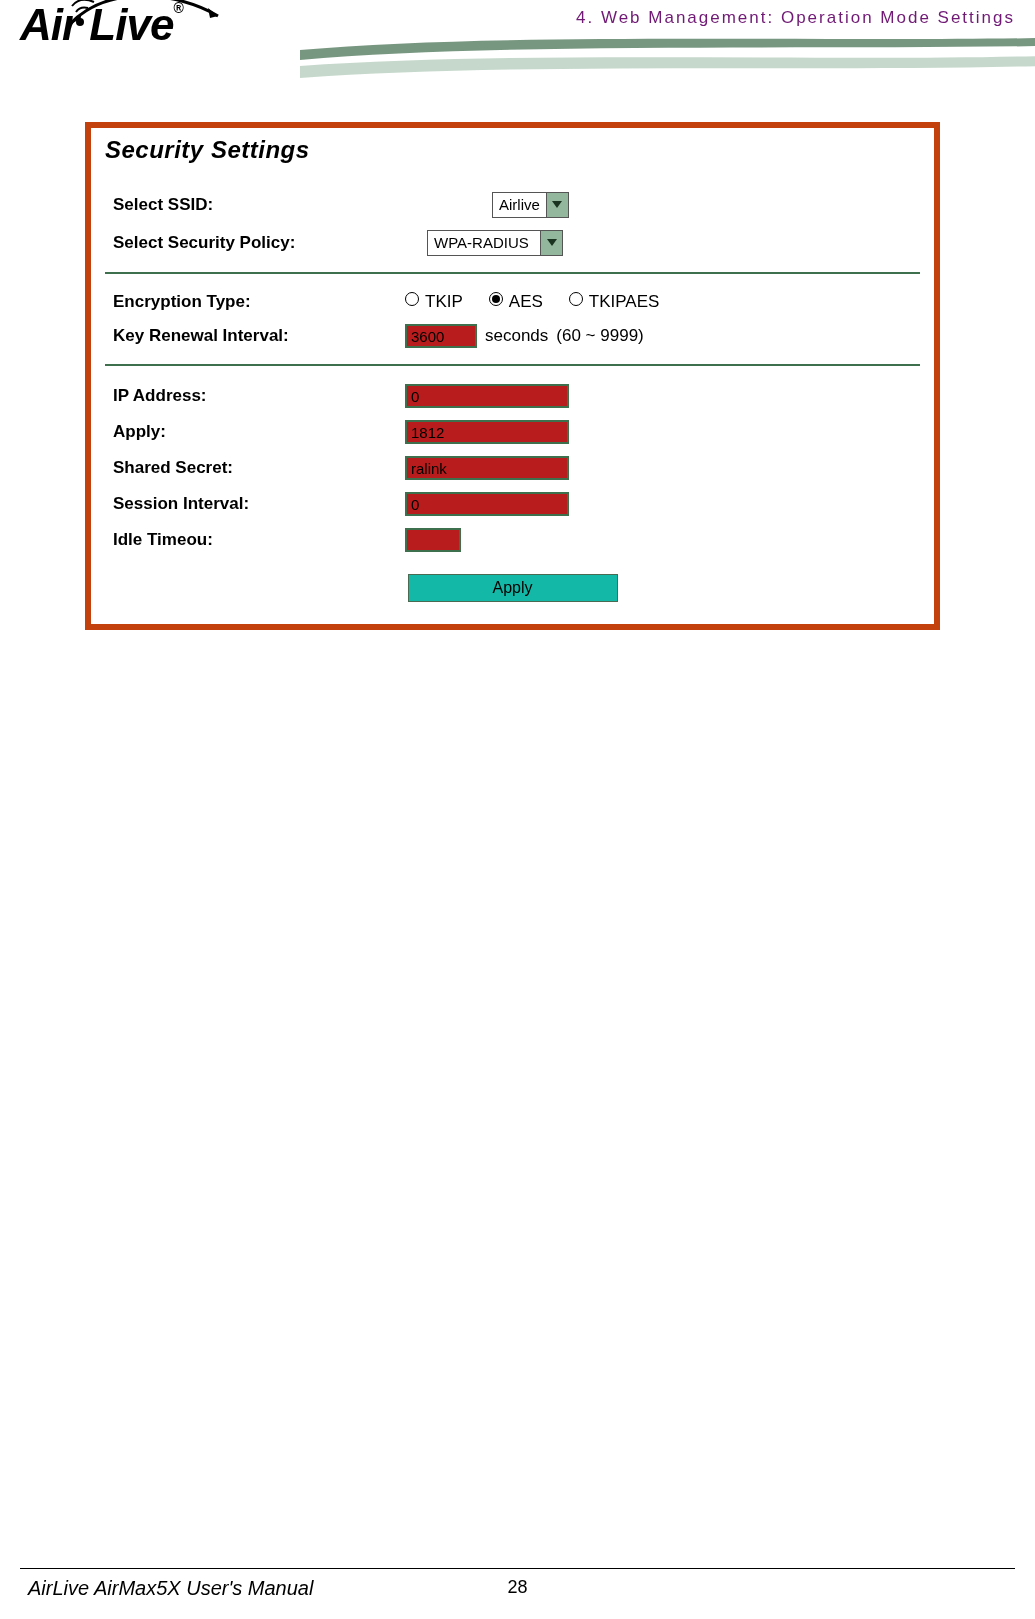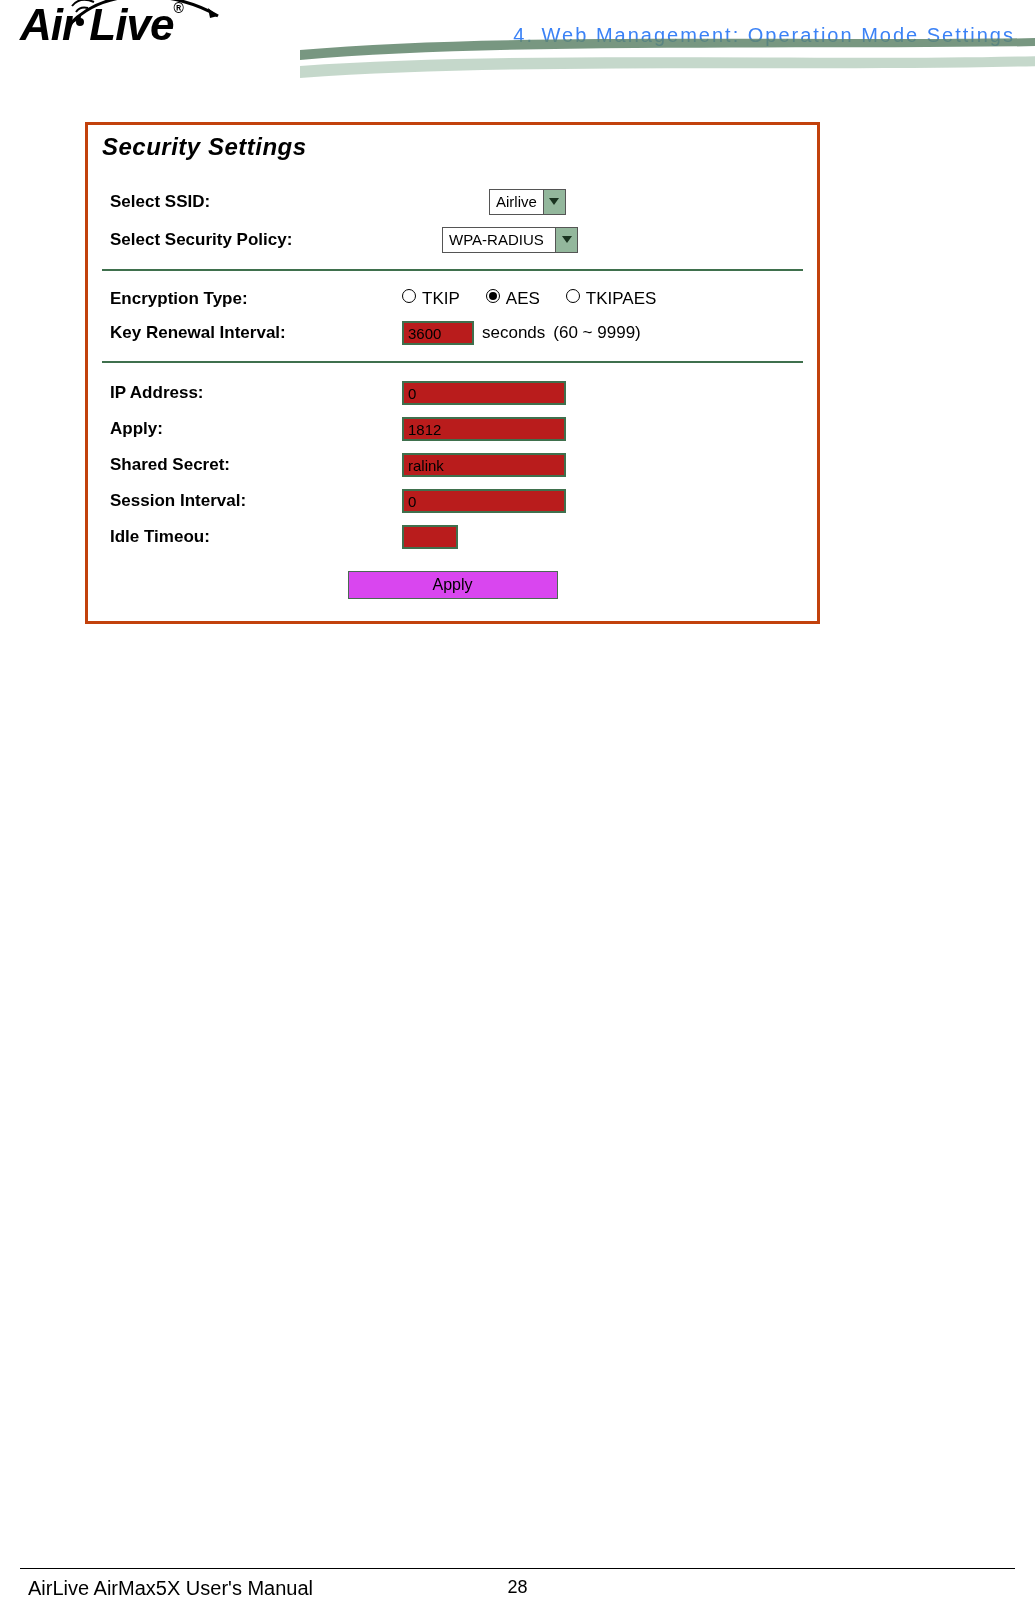--- a/index.html
+++ b/index.html
@@ -20,25 +20,25 @@
     .swoosh {
       position: absolute;
       top: 32px;
       left: 300px;
       right: 0;
       height: 60px;
       pointer-events: none;
     }
     .chapter-label {
       position: absolute;
-      top: 24px;
+      top: 8px;
       right: 20px;
-      font-size: 20px;
+      font-size: 17px;
       letter-spacing: 2px;
-      color: #3b82f6;
+      color: #701a75;
     }
     .logo {
       position: absolute;
       top: 0;
       left: 20px;
     }
     .logo-text {
       font-family: Arial, Helvetica, sans-serif;
       font-size: 44px;
       font-weight: 900;
@@ -52,22 +52,22 @@
     }
     .logo-arc {
       position: absolute;
       top: -6px;
       left: 48px;
     }
 
     
     .panel {
       margin: 12px 85px 0 85px;
-      width: 735px;
-      border: 3px solid #c2410c;
+      width: 855px;
+      border: 6px solid #c2410c;
       background: #fff;
       padding: 8px 14px 22px 14px;
     }
     .panel-title {
       font-size: 24px;
       font-weight: 900;
       font-style: italic;
       color: #000;
       margin-bottom: 22px;
       letter-spacing: 0.5px;
@@ -166,21 +166,21 @@
     .txt.w-tiny { width: 56px; }
     .hint { font-size: 17px; }
 
     
     .apply-row { text-align: center; margin-top: 16px; }
     .apply-btn {
       display: inline-block;
       width: 210px;
       height: 28px;
       line-height: 26px;
-      background: #d946ef;
+      background: #14b8a6;
       border: 1px solid #4a6a52;
       color: #000;
       font-size: 16px;
     }
 
     
     .footer {
       position: absolute;
       bottom: 16px;
       left: 0;
@@ -197,20 +197,21 @@
     .page-number {
       position: absolute;
       left: 0; right: 0;
       text-align: center;
       font-size: 18px;
     }
     .manual-title {
       position: absolute;
       left: 28px;
       font-size: 20px;
+      font-style: italic;
     }
   </style>
 </head>
 <body>
 
 <div class="page-header">
   <div class="chapter-label">4.  Web  Management:  Operation  Mode  Settings</div>
 
   <div class="logo">
     <svg class="logo-arc" width="160" height="36" viewBox="0 0 160 36">
@@ -243,21 +244,21 @@
           <svg width="10" height="8" viewBox="0 0 10 8">
               <polygon points="0,0 10,0 5,7" fill="#1a3320"></polygon>
             </svg>
         </span>
       </span>
     </div>
   </div>
 
   <div class="row">
     <div class="lbl">Select Security Policy:</div>
-    <div class="val" style="margin-left:40px;">
+    <div class="val" style="margin-left:22px;">
       <span class="fake-select">
         <span class="sel-text" style="min-width:112px;">WPA-RADIUS</span>
         <span class="sel-btn">
           <svg width="10" height="8" viewBox="0 0 10 8">
               <polygon points="0,0 10,0 5,7" fill="#1a3320"></polygon>
             </svg>
         </span>
       </span>
     </div>
   </div>

